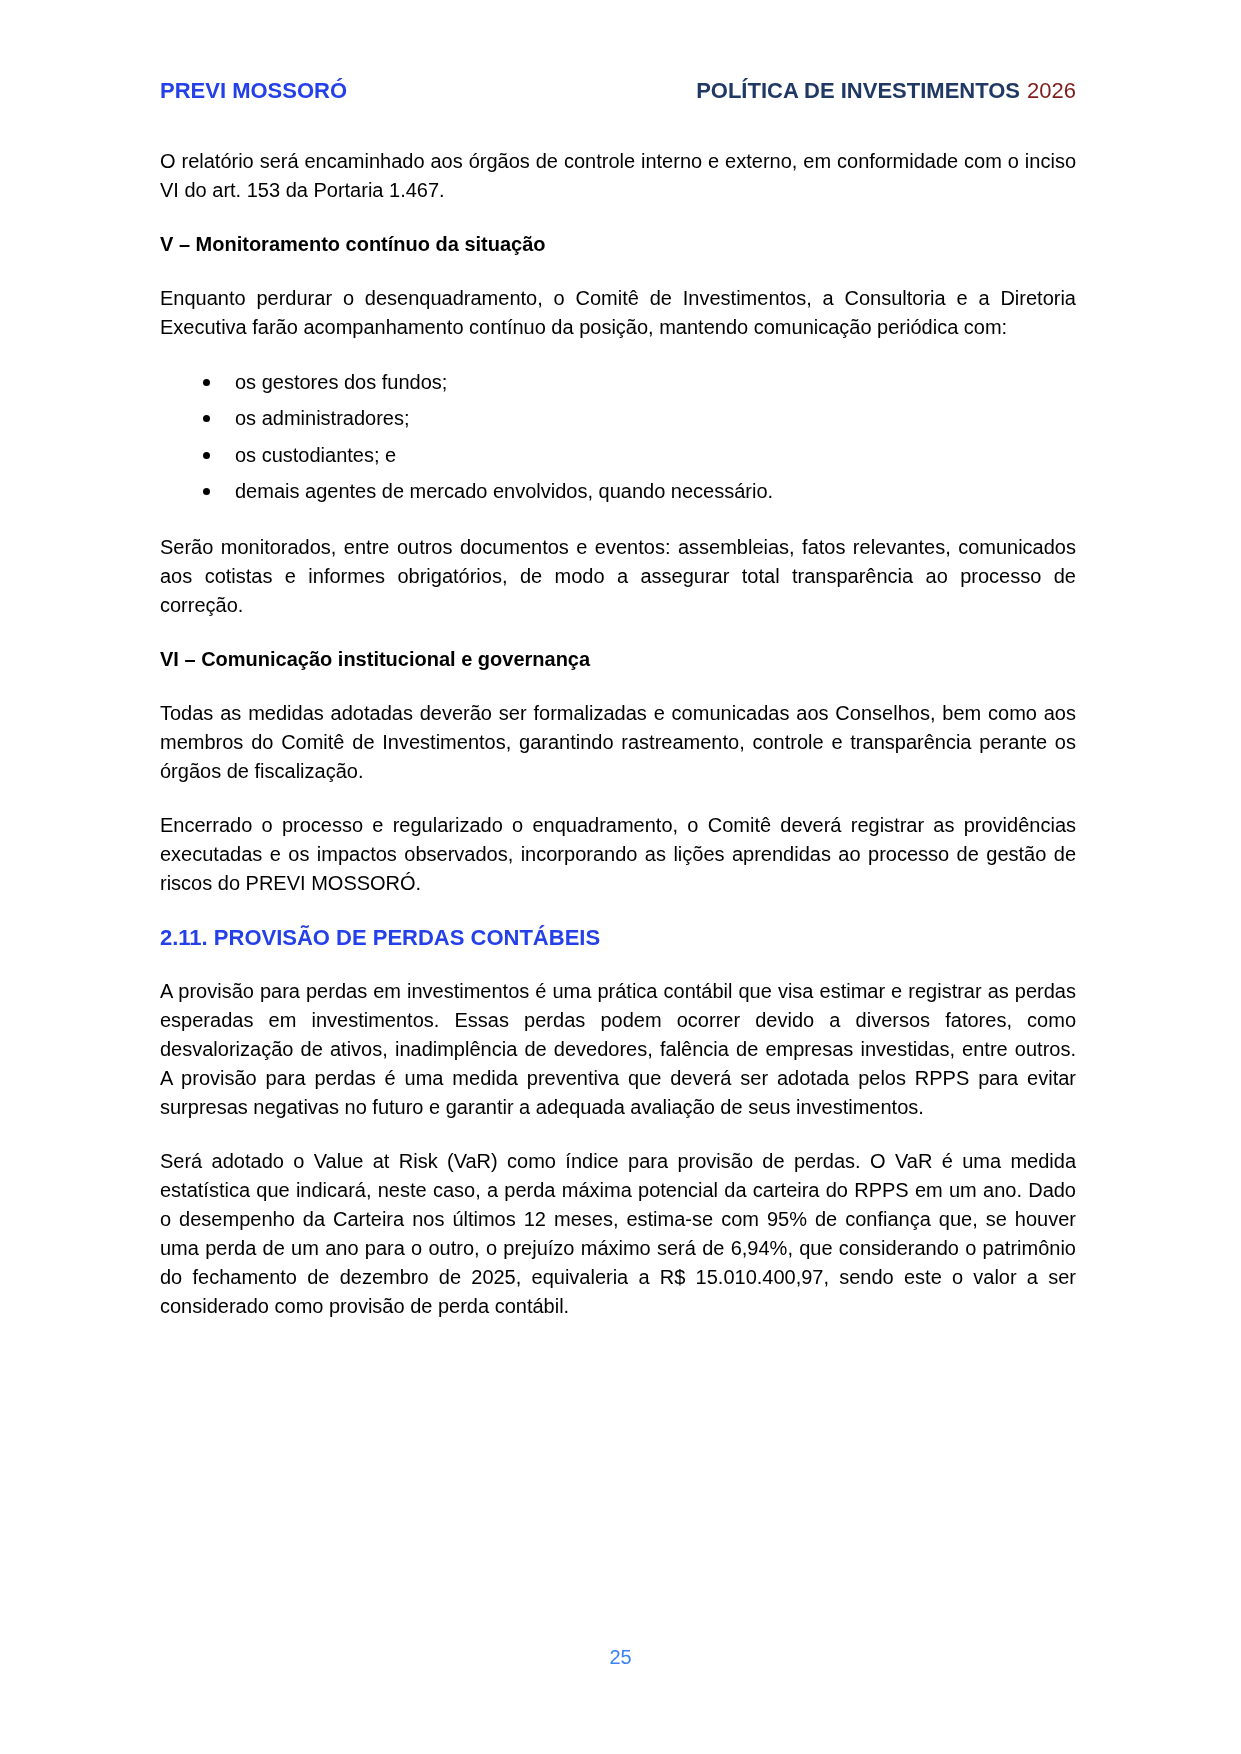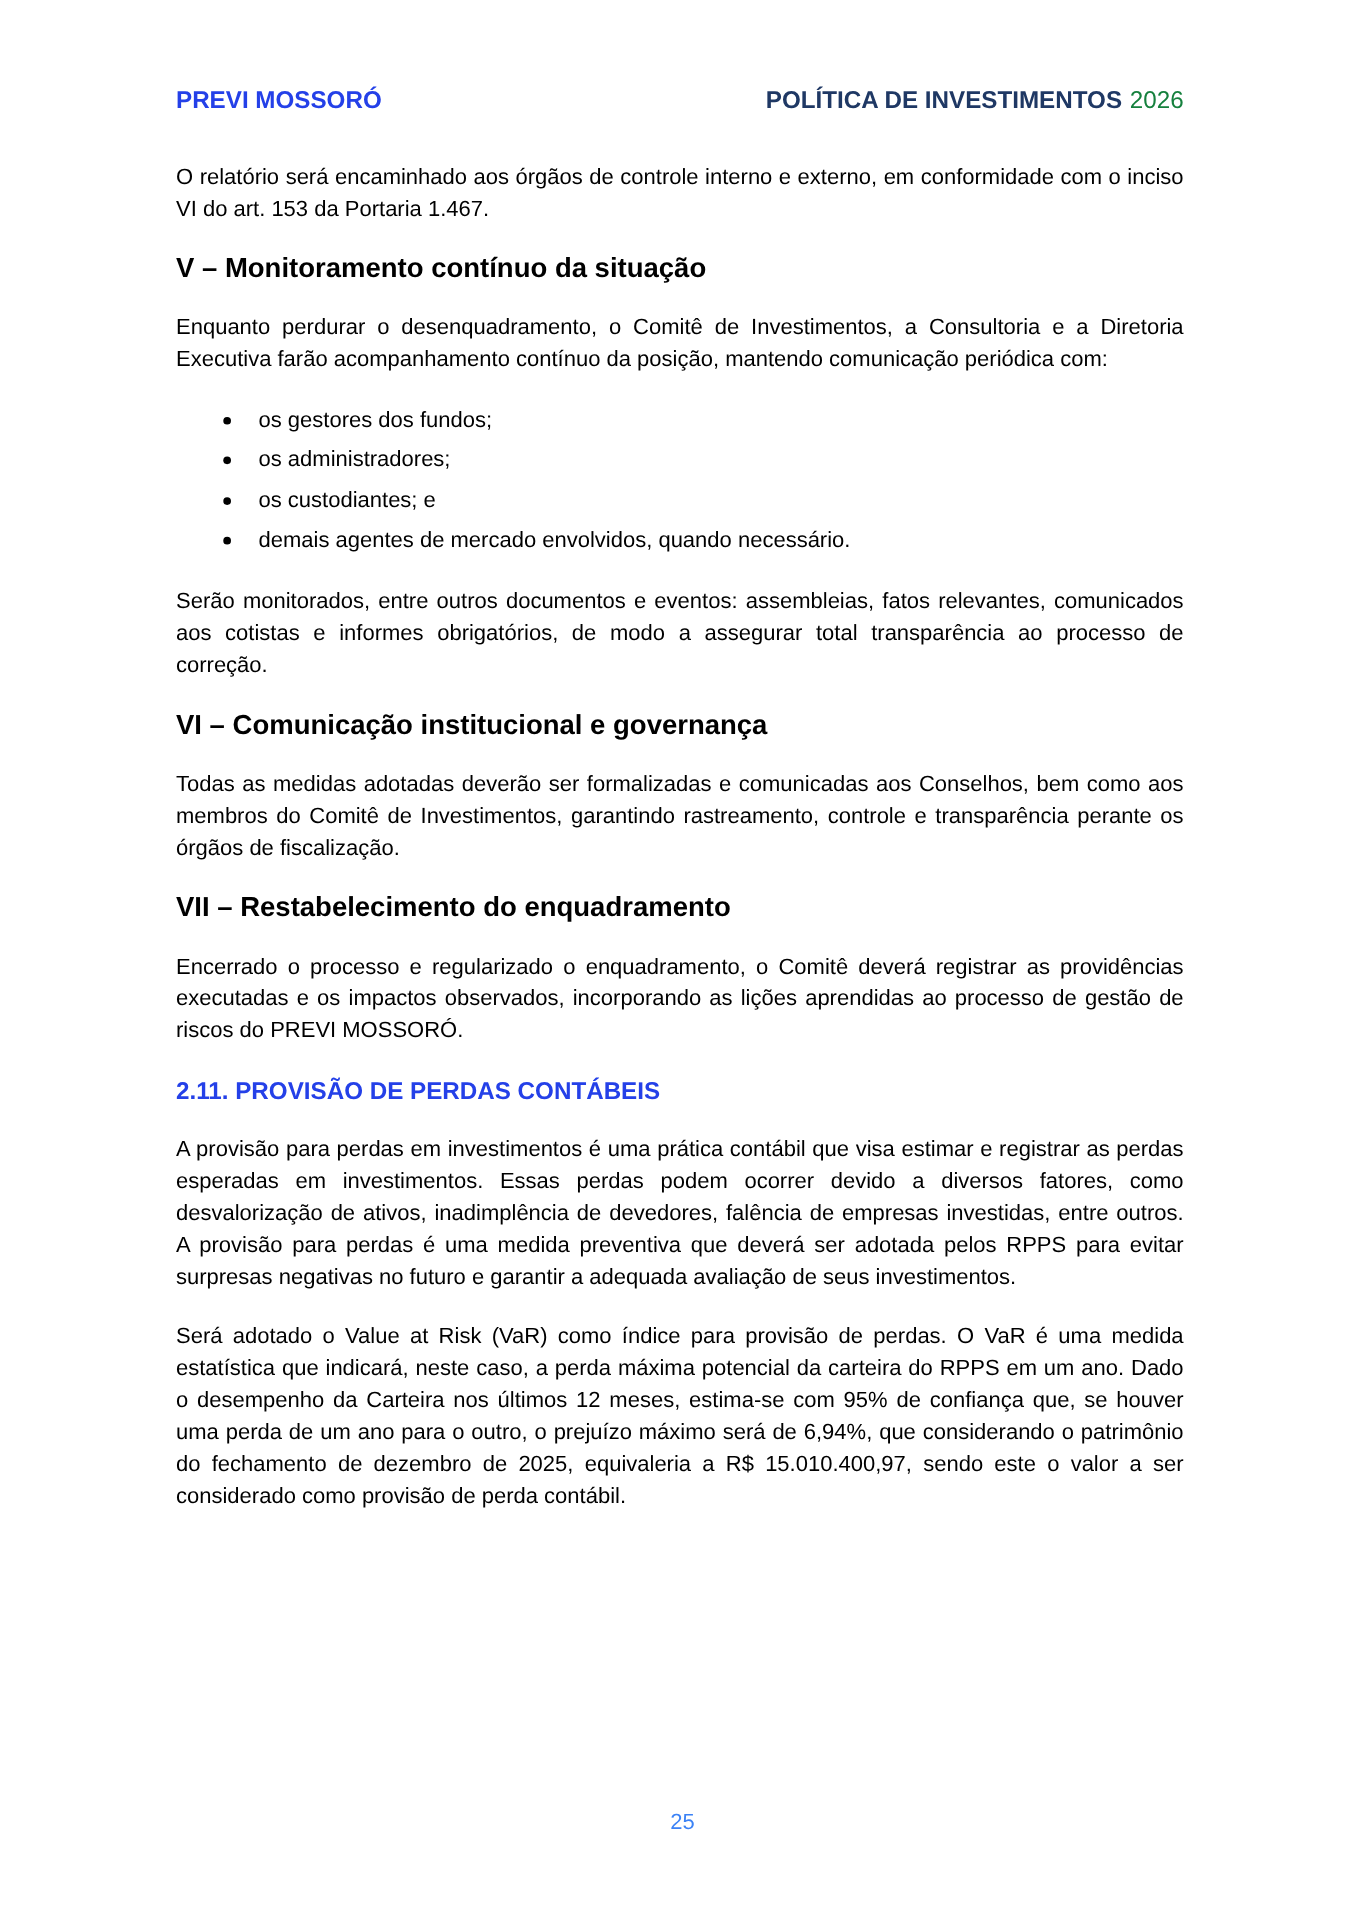--- a/index.html
+++ b/index.html
@@ -26,34 +26,34 @@
     display: flex;
     justify-content: space-between;
     align-items: center;
     font-size: 22px;
     line-height: 31.5px;
     font-weight: bold;
     margin-bottom: 40px;
   }
   .org-title { color: #2440E8; }
   .doc-title { color: #1F3864; text-align: right; white-space: nowrap; }
-  .doc-year  { color: #15803d; font-weight: normal; margin-left: 7px; margin-top: 20px; }
+  .doc-year  { color: #7f1d1d; font-weight: normal; margin-left: 7px; margin-top: 20px; }
 
   .body-text p,
   .body-text h3,
   .body-text h2 {
     margin: 0 0 25px 0;
     font-size: 20px;
     line-height: 29px;
   }
   .body-text p {
     text-align: justify;
   }
   .body-text h3 {
-    font-size: 25px;
+    font-size: 20px;
     font-weight: bold;
     color: #000000;
   }
   .body-text h2.blue-heading {
     font-size: 22px;
     font-weight: bold;
     color: #2440E8;
   }
   ul.bullet-list {
     list-style: none;
@@ -127,21 +127,20 @@
           <span>demais agentes de mercado envolvidos, quando necessário.</span>
         </li>
       </ul>
 
       <p>Serão monitorados, entre outros documentos e eventos: assembleias, fatos relevantes, comunicados aos cotistas e informes obrigatórios, de modo a assegurar total transparência ao processo de correção.</p>
 
       <h3>VI – Comunicação institucional e governança</h3>
 
       <p>Todas as medidas adotadas deverão ser formalizadas e comunicadas aos Conselhos, bem como aos membros do Comitê de Investimentos, garantindo rastreamento, controle e transparência perante os órgãos de fiscalização.</p>
 
-      <h3>VII – Restabelecimento do enquadramento</h3>
 
       <p>Encerrado o processo e regularizado o enquadramento, o Comitê deverá registrar as providências executadas e os impactos observados, incorporando as lições aprendidas ao processo de gestão de riscos do PREVI MOSSORÓ.</p>
 
       <h2 class="blue-heading">2.11. PROVISÃO DE PERDAS CONTÁBEIS</h2>
 
       <p>A provisão para perdas em investimentos é uma prática contábil que visa estimar e registrar as perdas esperadas em investimentos. Essas perdas podem ocorrer devido a diversos fatores, como desvalorização de ativos, inadimplência de devedores, falência de empresas investidas, entre outros. A provisão para perdas é uma medida preventiva que deverá ser adotada pelos RPPS para evitar surpresas negativas no futuro e garantir a adequada avaliação de seus investimentos.</p>
 
       <p>Será adotado o Value at Risk (VaR) como índice para provisão de perdas. O VaR é uma medida estatística que indicará, neste caso, a perda máxima potencial da carteira do RPPS em um ano. Dado o desempenho da Carteira nos últimos 12 meses, estima-se com 95% de confiança que, se houver uma perda de um ano para o outro, o prejuízo máximo será de 6,94%, que considerando o patrimônio do fechamento de dezembro de 2025, equivaleria a R$ 15.010.400,97, sendo este o valor a ser considerado como provisão de perda contábil.</p>
 
     </main>

